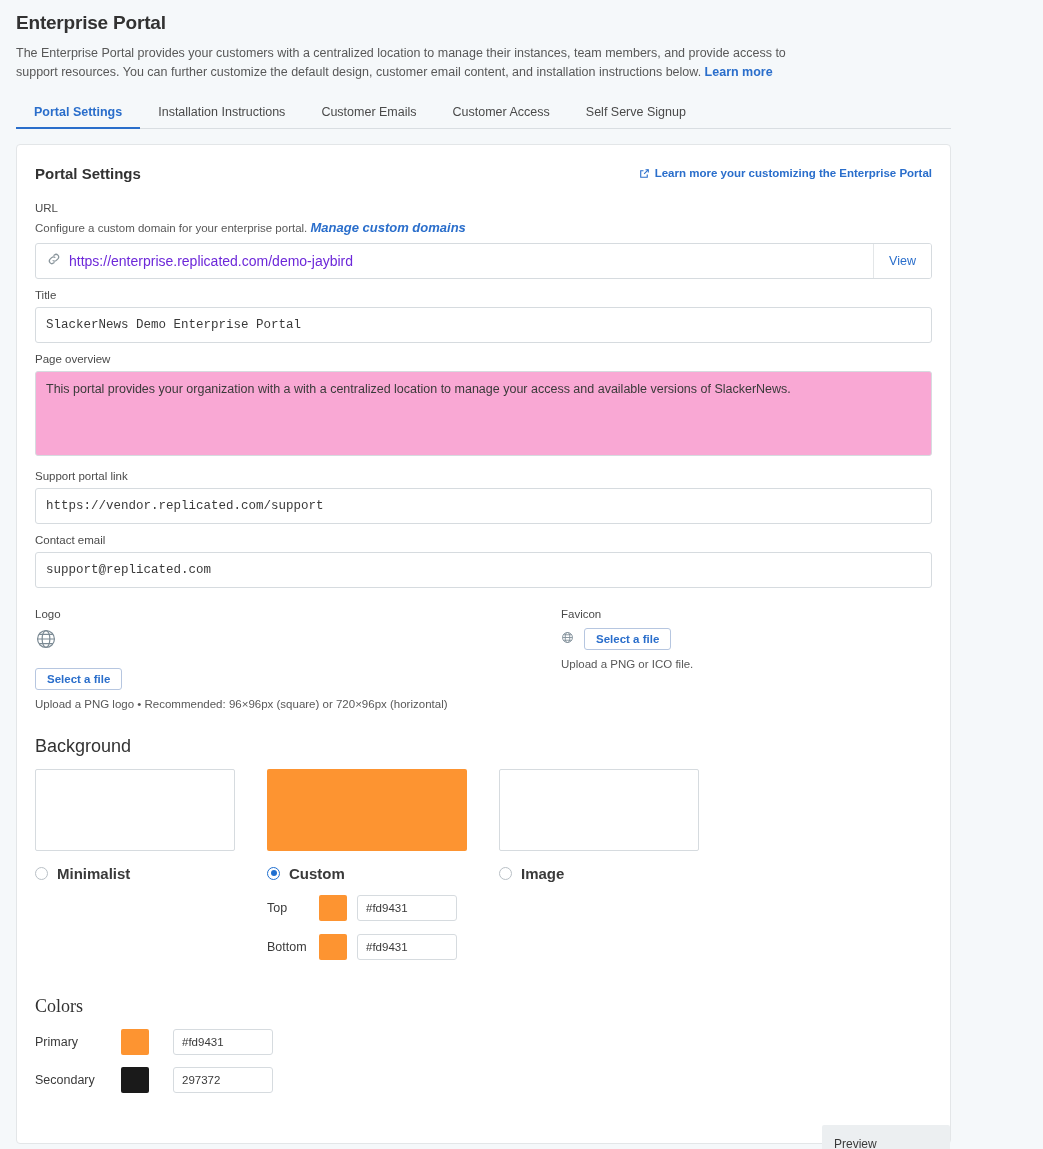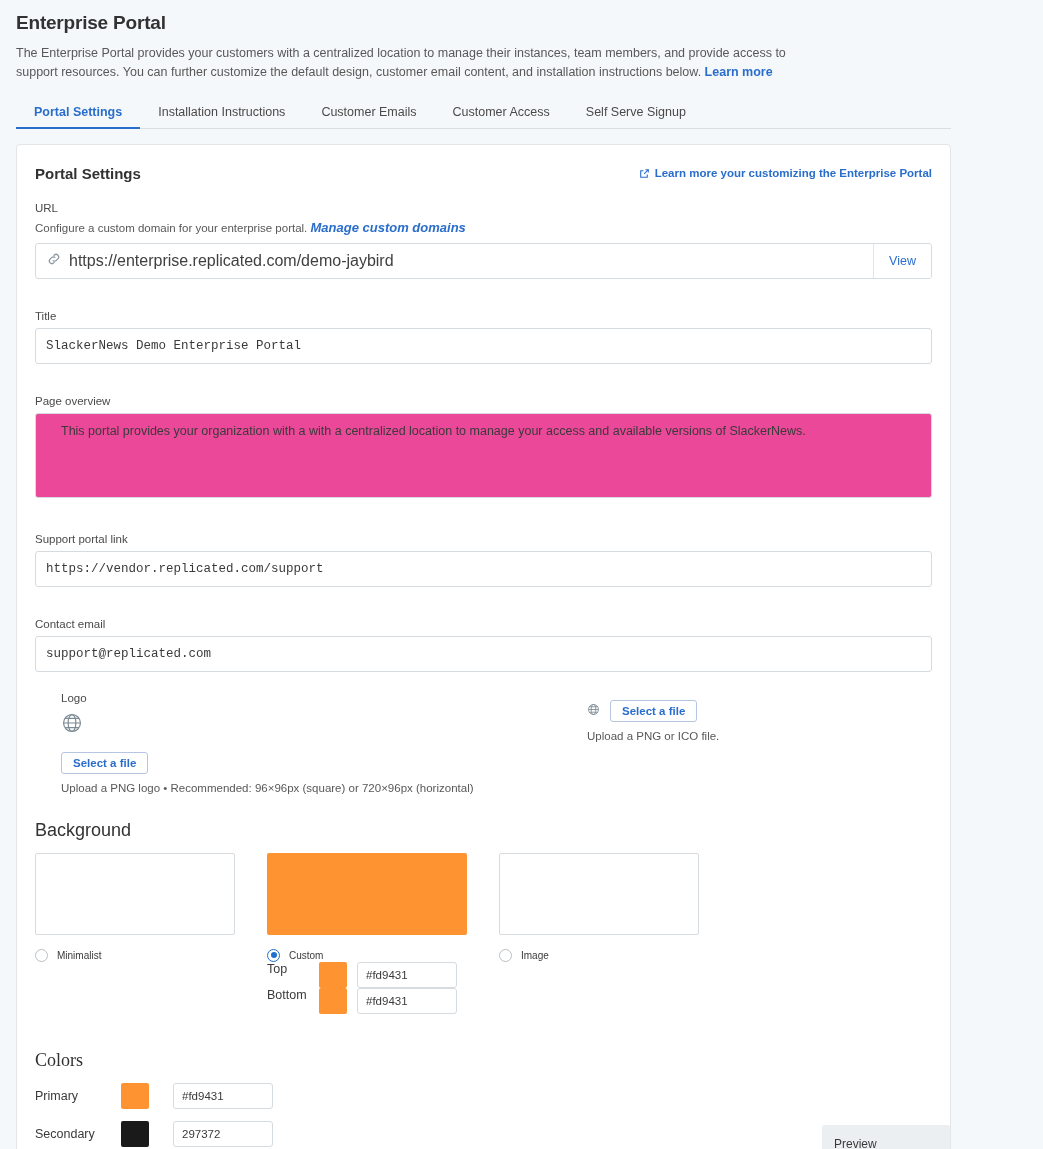--- a/index.html
+++ b/index.html
@@ -94,43 +94,43 @@
     color: #4a4a4a;
     margin-bottom: 6px;
   }
   .field-help {
     font-size: 11.5px;
     color: #585858;
     margin-bottom: 8px;
   }
   .field-help .link { font-size: 13px; font-style: italic; }
 
-  .row-gap { margin-top: 31px; }
+  .row-gap { margin-top: 10px; }
 
   .input {
     width: 100%;
     height: 36px;
     border: 1px solid #d6dbdf;
     border-radius: 3px;
     background: #fff;
     font-size: 12.5px;
     color: #3a3a3a;
     padding: 0 10px;
     font-family: Liberation Mono, monospace;
     outline: none;
   }
   .textarea {
     width: 100%;
     height: 85px;
     border: 1px solid #d6dbdf;
     border-radius: 3px;
-    background: #ec4899;
+    background: #f9a8d4;
     font-size: 12.5px;
     color: #3a3a3a;
-    padding: 9px 25px;
+    padding: 9px 10px;
     resize: none;
     font-family: "Liberation Sans", sans-serif;
     line-height: 1.4;
     outline: none;
   }
 
   
   .url-group {
     display: flex;
     width: 100%;
@@ -140,35 +140,35 @@
     background: #fff;
     overflow: hidden;
   }
   .url-left {
     flex: 1;
     display: flex;
     align-items: center;
     gap: 8px;
     padding: 0 11px;
   }
-  .url-text { font-size: 16px; color: #404040; }
+  .url-text { font-size: 14px; color: #6d28d9; }
   .url-view {
     width: 58px;
     border-left: 1px solid #e3e6e8;
     display: flex;
     align-items: center;
     justify-content: center;
     font-size: 12.5px;
     color: #2a6ecb;
     cursor: pointer;
     background: #fff;
   }
 
   
-  .two-col { display: flex; margin-top: 20px; margin-left: 26px; }
+  .two-col { display: flex; margin-top: 20px; }
   .col-left { width: 500px; }
   .col-right { flex: 1; padding-left: 26px; }
 
   .globe-icon { color: #7b8a94; }
 
   .select-file-btn {
     display: inline-block;
     border: 1px solid #b6c6e0;
     background: #fff;
     color: #2a6ecb;
@@ -221,26 +221,27 @@
     background: #fff;
   }
   .radio.checked:after {
     content: "";
     position: absolute;
     left: 2.5px; top: 2.5px;
     width: 6px; height: 6px;
     border-radius: 50%;
     background: #1f6fd0;
   }
-  .radio-label { font-size: 10px; color: #3a3a3a; }
+  .radio-label { font-size: 15px; color: #3a3a3a; font-weight: bold; }
 
   .grad-row {
     display: flex;
-    align-items: flex-start;
+    align-items: center;
     gap: 10px;
+    margin-top: 13px;
   }
   .grad-label {
     width: 42px;
     font-size: 12.5px;
     color: #3a3a3a;
   }
   .color-chip {
     width: 28px; height: 26px;
     border-radius: 2px;
     flex: none;
@@ -365,20 +366,21 @@
           <svg width="22" height="22" viewBox="0 0 24 24" fill="none" stroke="#7b8a94" stroke-width="1.3">
             <circle cx="12" cy="12" r="9.2"></circle>
             <ellipse cx="12" cy="12" rx="4.2" ry="9.2"></ellipse>
             <path d="M3 12h18M4.5 7h15M4.5 17h15"></path>
           </svg>
         </div>
         <div class="select-file-btn">Select a file</div>
         <div class="upload-hint">Upload a PNG logo • Recommended: 96×96px (square) or 720×96px (horizontal)</div>
       </div>
       <div class="col-right">
+        <div class="field-label">Favicon</div>
         <div class="fav-row" style="margin-top:8px;">
           <span class="globe-icon">
             <svg width="13" height="13" viewBox="0 0 24 24" fill="none" stroke="#7b8a94" stroke-width="1.6">
               <circle cx="12" cy="12" r="9.2"></circle>
               <ellipse cx="12" cy="12" rx="4.2" ry="9.2"></ellipse>
               <path d="M3 12h18M4.5 7h15M4.5 17h15"></path>
             </svg>
           </span>
           <span class="select-file-btn">Select a file</span>
         </div>

